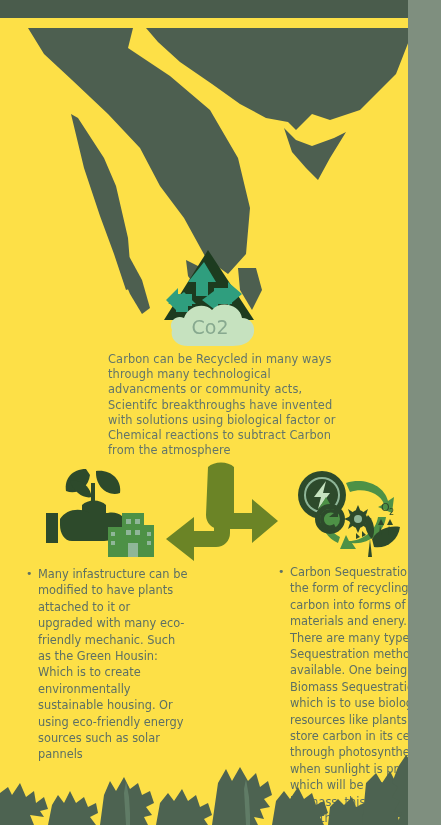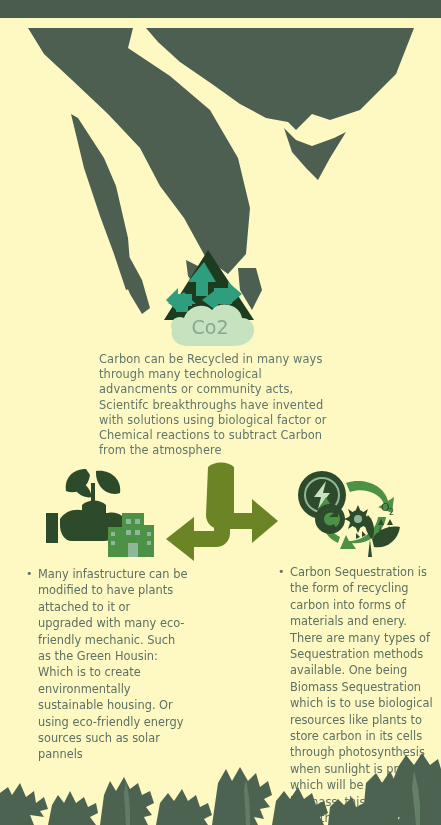--- a/index.html
+++ b/index.html
@@ -5,24 +5,24 @@
   html, body {
     margin: 0;
     padding: 0;
     background: #7f8f7f;
   }
   body {
     font-family: "DejaVu Sans", sans-serif;
   }
   #poster {
     position: relative;
-    width: 441px;
+    width: 408px;
     height: 825px;
     overflow: hidden;
-    background: #fef9c3;
+    background: #fde047;
   }
   .topbar {
     position: absolute;
     left: 0; top: 0;
     width: 441px;
     height: 18px;
     background: #4a5c4c;
   }
   .mountains {
     position: absolute;
@@ -32,21 +32,21 @@
   }
   .hero-icon {
     position: absolute;
     left: 158px;
     top: 248px;
     width: 126px;
     height: 100px;
   }
   .intro {
     position: absolute;
-    left: 99px;
+    left: 108px;
     top: 352px;
     width: 238px;
     font-size: 11.4px;
     line-height: 15.2px;
     color: #62756a;
     letter-spacing: 0.1px;
   }
   .icon-row {
     position: absolute;
     left: 0;

